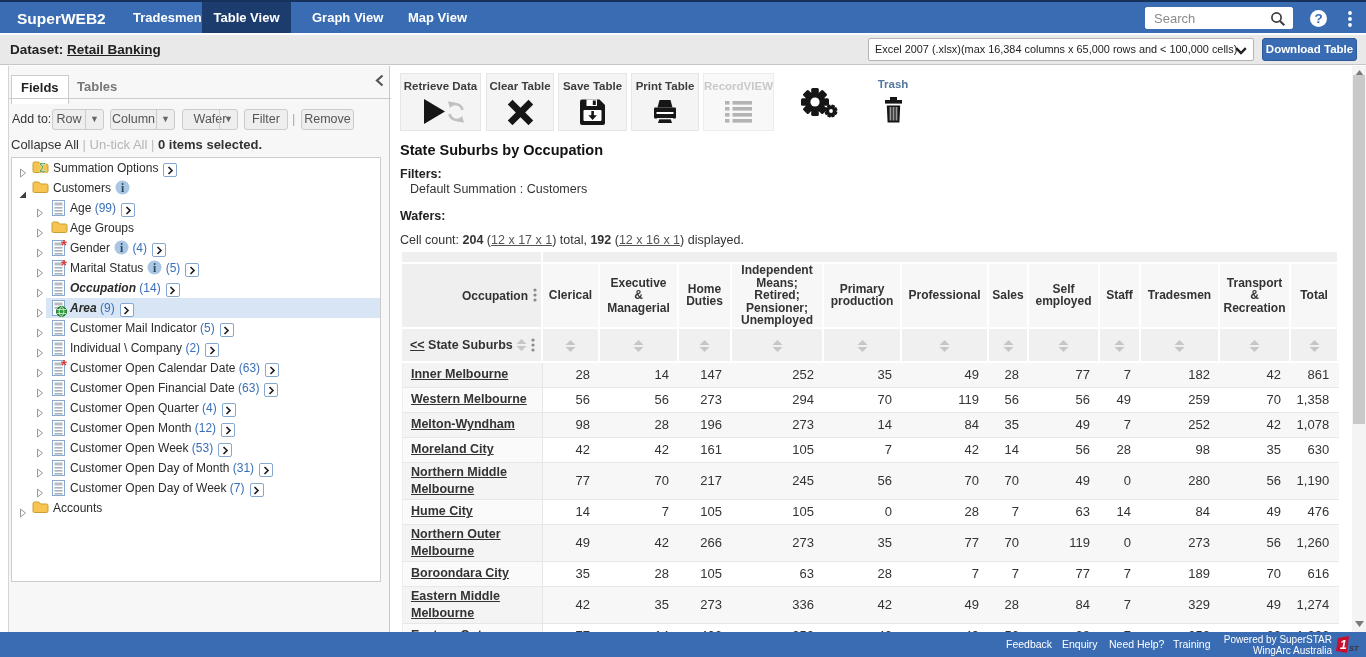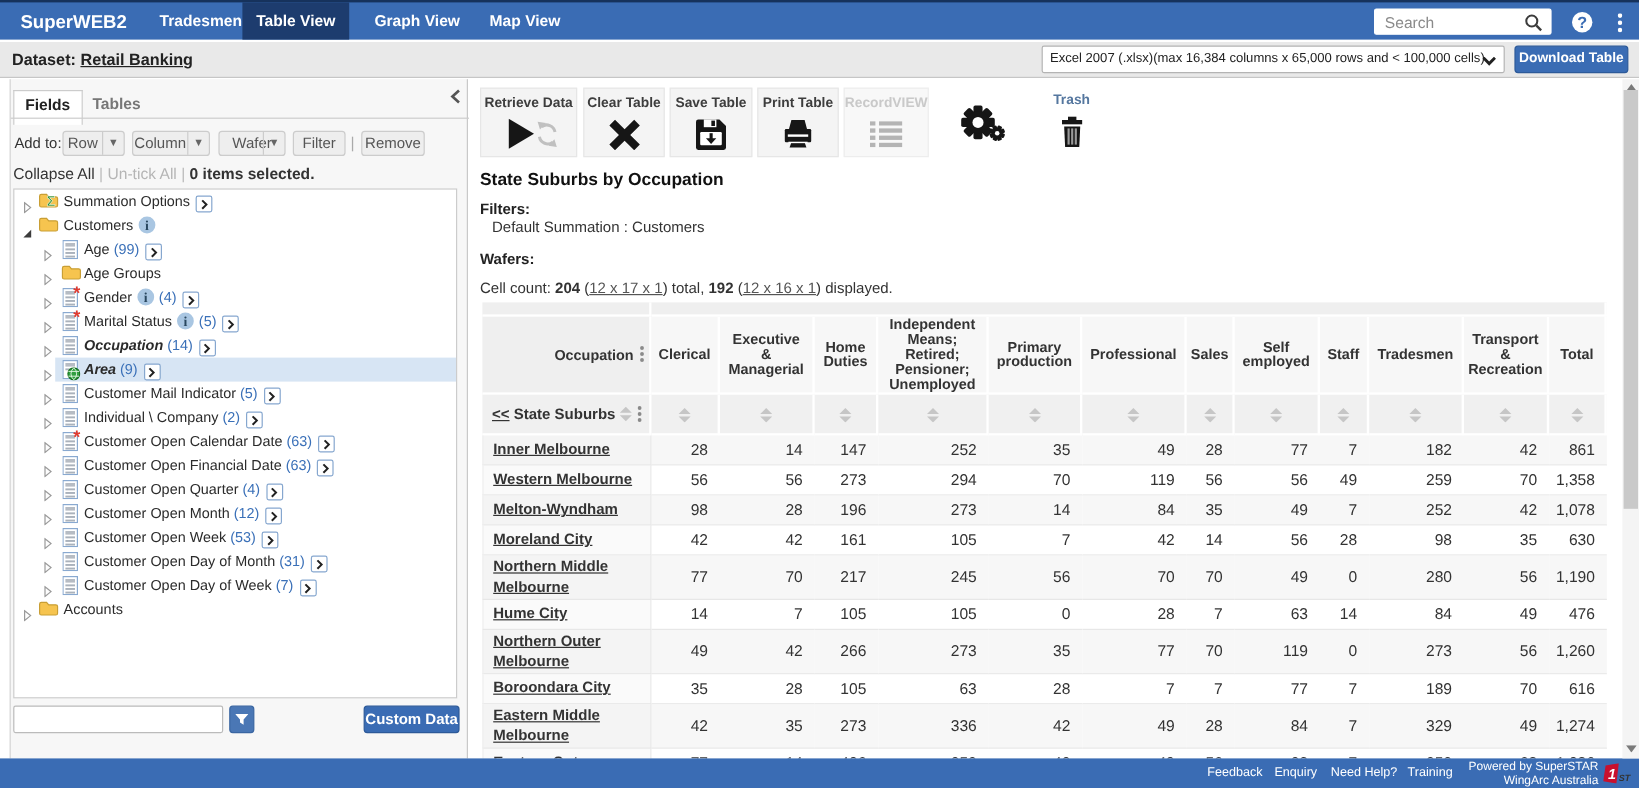--- a/index.html
+++ b/index.html
@@ -379,29 +379,20 @@
 <div class="ti">
         <span class="arr" style="left:7px"><svg width="8" height="10">
             <path d="M1.5 1 L6.5 5 L1.5 9 Z" fill="#fdfdfd" stroke="#9a9a9a"></path>
           </svg></span>
         <span class="ic" style="left:20px"><svg width="17" height="14">
             <path d="M1 3.5 Q1 2 2.5 2 H6.8 L8.6 4 H14.5 Q16 4 16 5.5 V11 Q16 12.5 14.5 12.5 H2.5 Q1 12.5 1 11 Z" fill="#f6c44f" stroke="#c99f35"></path>
           </svg></span>
         <span class="txt" style="left:41px">Accounts</span>
       </div>
  </div>
- <div id="filtrow">
-  <div id="filtinput"></div>
-  <div id="filtbtn">
-        <svg style="position:absolute;left:4px;top:6px" width="11" height="10">
-          <path d="M0 0 h11 l-4 4.5 v4.5 l-3 -2 v-2.5 Z" fill="#fff"></path>
-        </svg>
-      </div>
-  <div id="cdbtn">Custom Data</div>
- </div>
 </div>
 <div class="abs" id="main" style="overflow:hidden">
  <div class="toolbtn" style="left:9px;width:81px">
   <span class="tl">Retrieve Data</span>
   <svg width="48" height="26" style="margin-top:7px">
         <polygon points="7,0 28,12.5 7,25" fill="#161616"></polygon>
         <g fill="none" stroke="#c0c0c0" stroke-width="2.5">
           <path d="M45.5 11 A7 7 0 0 0 34.3 6.6"></path>
           <path d="M32.5 15 A7 7 0 0 0 43.7 19.4"></path>
         </g>

